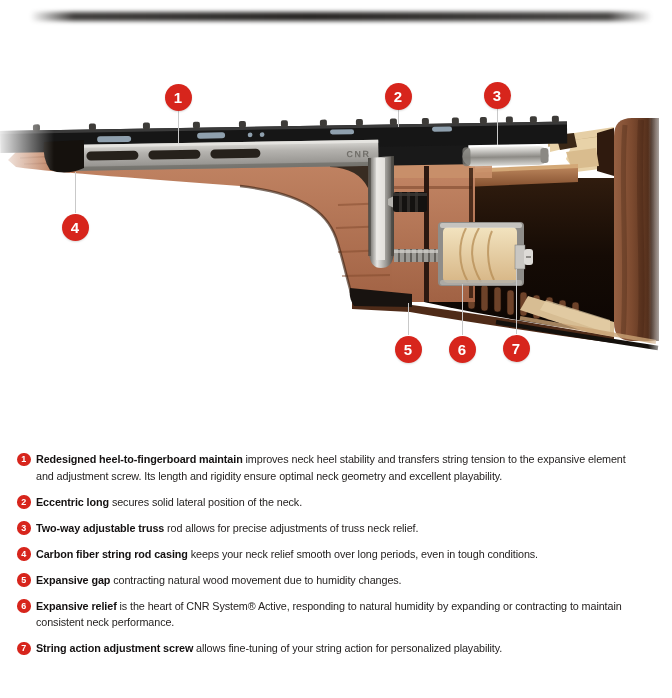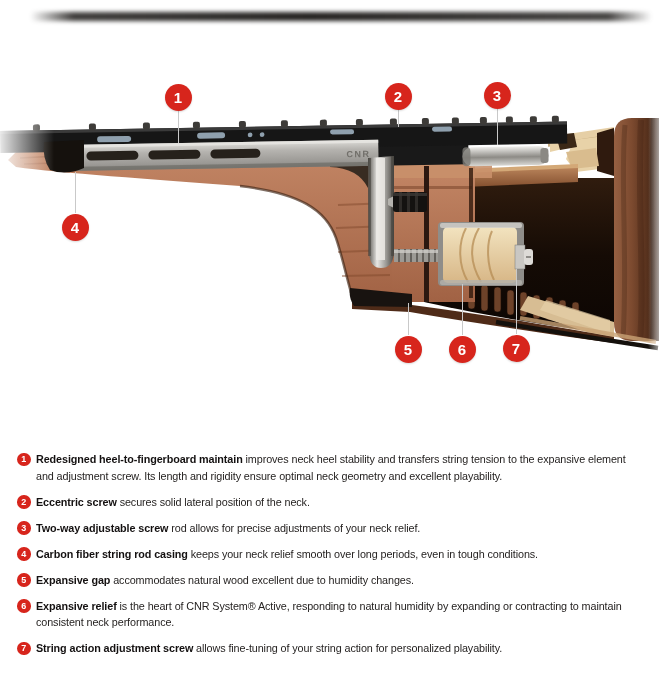--- a/index.html
+++ b/index.html
@@ -253,33 +253,33 @@
   <div class="co" style="left:448.5px;top:335.5px">6</div>
   <div class="co" style="left:502.5px;top:334.5px">7</div>
 
   <div class="legend">
     <div class="leg-item">
       <span class="leg-num">1</span>
       <b>Redesigned heel-to-fingerboard maintain</b><span> improves neck heel stability and transfers string tension to the expansive element and adjustment screw. Its length and rigidity ensure optimal neck geometry and excellent playability.</span>
     </div>
     <div class="leg-item">
       <span class="leg-num">2</span>
-      <b>Eccentric screw</b><span> secures solid lateral position of the neck.</span>
+      <b>Eccentric long</b><span> secures solid lateral position of the neck.</span>
     </div>
     <div class="leg-item">
       <span class="leg-num">3</span>
-      <b>Two-way adjustable screw</b><span> rod allows for precise adjustments of your neck relief.</span>
+      <b>Two-way adjustable truss</b><span> rod allows for precise adjustments of truss neck relief.</span>
     </div>
     <div class="leg-item">
       <span class="leg-num">4</span>
       <b>Carbon fiber string rod casing</b><span> keeps your neck relief smooth over long periods, even in tough conditions.</span>
     </div>
     <div class="leg-item narrow">
       <span class="leg-num">5</span>
-      <b>Expansive gap</b><span> accommodates natural wood excellent due to humidity changes.</span>
+      <b>Expansive gap</b><span> contracting natural wood movement due to humidity changes.</span>
     </div>
     <div class="leg-item">
       <span class="leg-num">6</span>
       <b>Expansive relief</b><span> is the heart of CNR System® Active, responding to natural humidity by expanding or contracting to maintain consistent neck performance.</span>
     </div>
     <div class="leg-item">
       <span class="leg-num">7</span>
       <b>String action adjustment screw</b><span> allows fine-tuning of your string action for personalized playability.</span>
     </div>
   </div>

